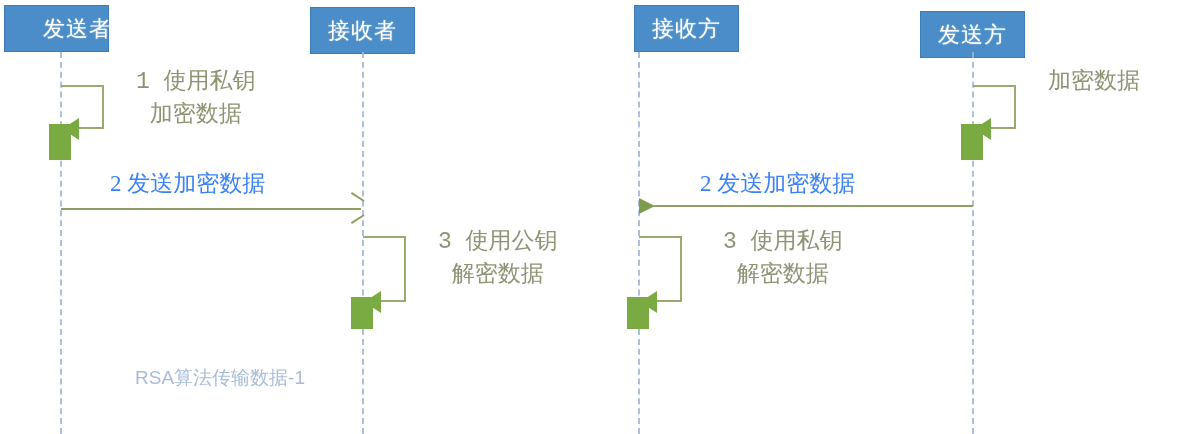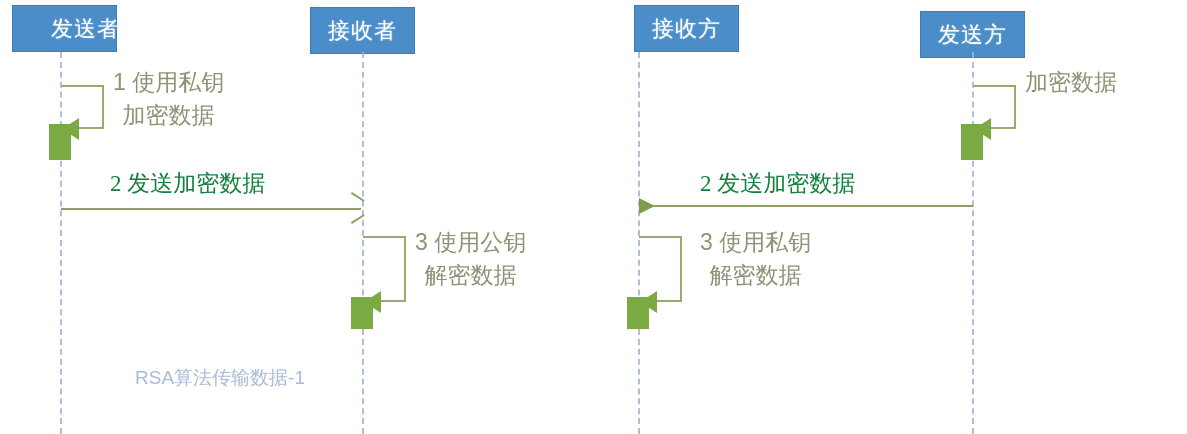--- a/index.html
+++ b/index.html
@@ -116,30 +116,31 @@
     border-bottom: 8px solid transparent;
     border-right: 16px solid #7f9b4e;
   }
 
   
   .step-text {
     position: absolute;
     color: #8d9373;
     font-size: 23px;
     line-height: 33px;
-    font-family: Liberation Sans, sans-serif;
-    white-space: nowrap;
+    font-family: Liberation Mono, monospace;
+    white-space: nowrap;
+    margin-left: 23px;
   }
   .step-text .ln { display: block; }
   .step-text.center .ln { text-align: center; }
 
   
   .msg-label {
     position: absolute;
-    color: #15803d;
+    color: #3b82f6;
     font-size: 23px;
     font-family: "Liberation Serif", "DejaVu Serif", serif;
     white-space: nowrap;
   }
 
   
   .caption {
     position: absolute;
     color: #a8bcd8;
     font-size: 19px;
@@ -152,21 +153,21 @@
   .caption .ln.big {
     font-size: 22px;
     font-family: "Liberation Serif", "DejaVu Serif", serif;
   }
 </style>
 </head>
 <body>
 
 <div id="canvas">
 
-  <div class="actor-box" style="left:12px; top:5px;padding-left:42px;">
+  <div class="actor-box" style="left:4px; top:5px;padding-left:42px;">
     <span class="actor-label">发送者</span>
   </div>
 
   <div class="actor-box" style="left:310px; top:7px;text-align:center;">
     <span class="actor-label">接收者</span>
   </div>
 
   <div class="lifeline" style="left:60px;"></div>
   <div class="lifeline" style="left:362px;"></div>
 

